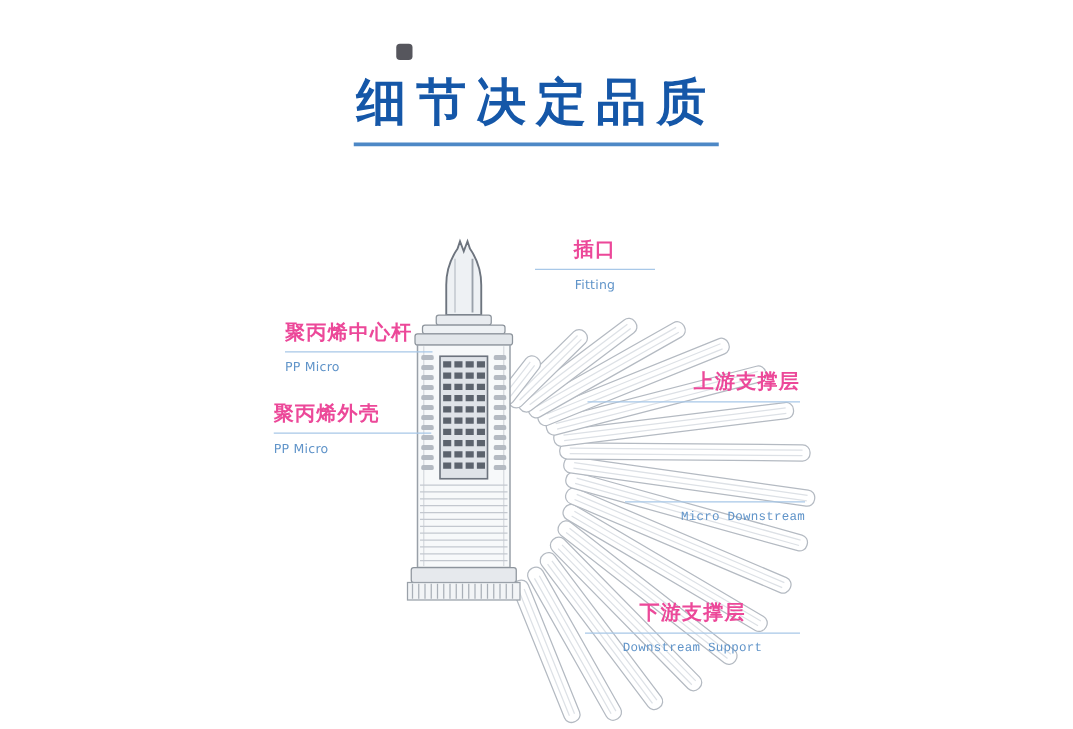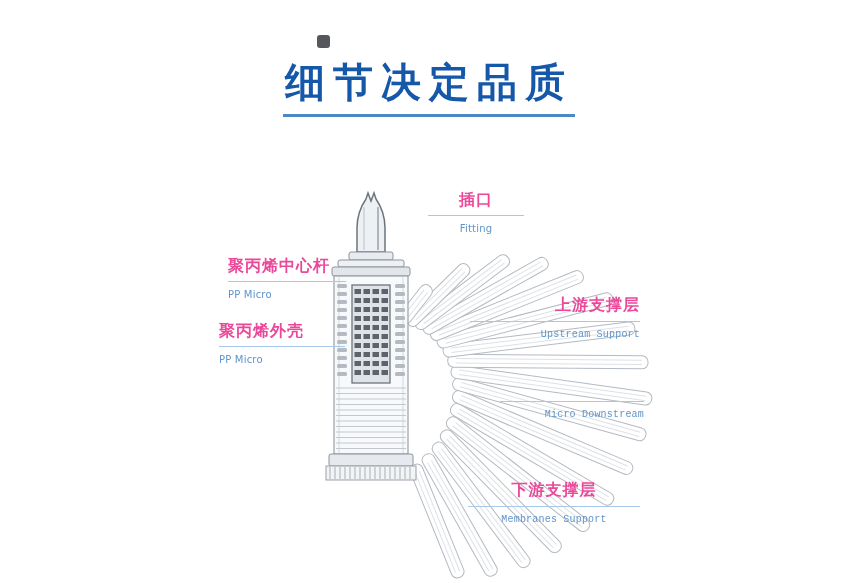--- a/index.html
+++ b/index.html
@@ -282,27 +282,26 @@
 
   <div class="callout co-ppcage align-left">
     <div class="zh">聚丙烯外壳</div>
     <div class="line"></div>
     <div class="en">PP Micro</div>
   </div>
 
   <div class="callout co-upstream align-right">
     <div class="zh">上游支撑层</div>
     <div class="line"></div>
-    <div class="en">Upstream Support</div>
   </div>
 
   <div class="callout co-membrane align-right">
     <div class="line"></div>
     <div class="en">Micro Downstream</div>
   </div>
 
   <div class="callout co-downstream align-right">
     <div class="zh">下游支撑层</div>
     <div class="line"></div>
-    <div class="en">Membranes Support</div>
+    <div class="en">Downstream Support</div>
   </div>
 
 </div>
 
 </body></html>

